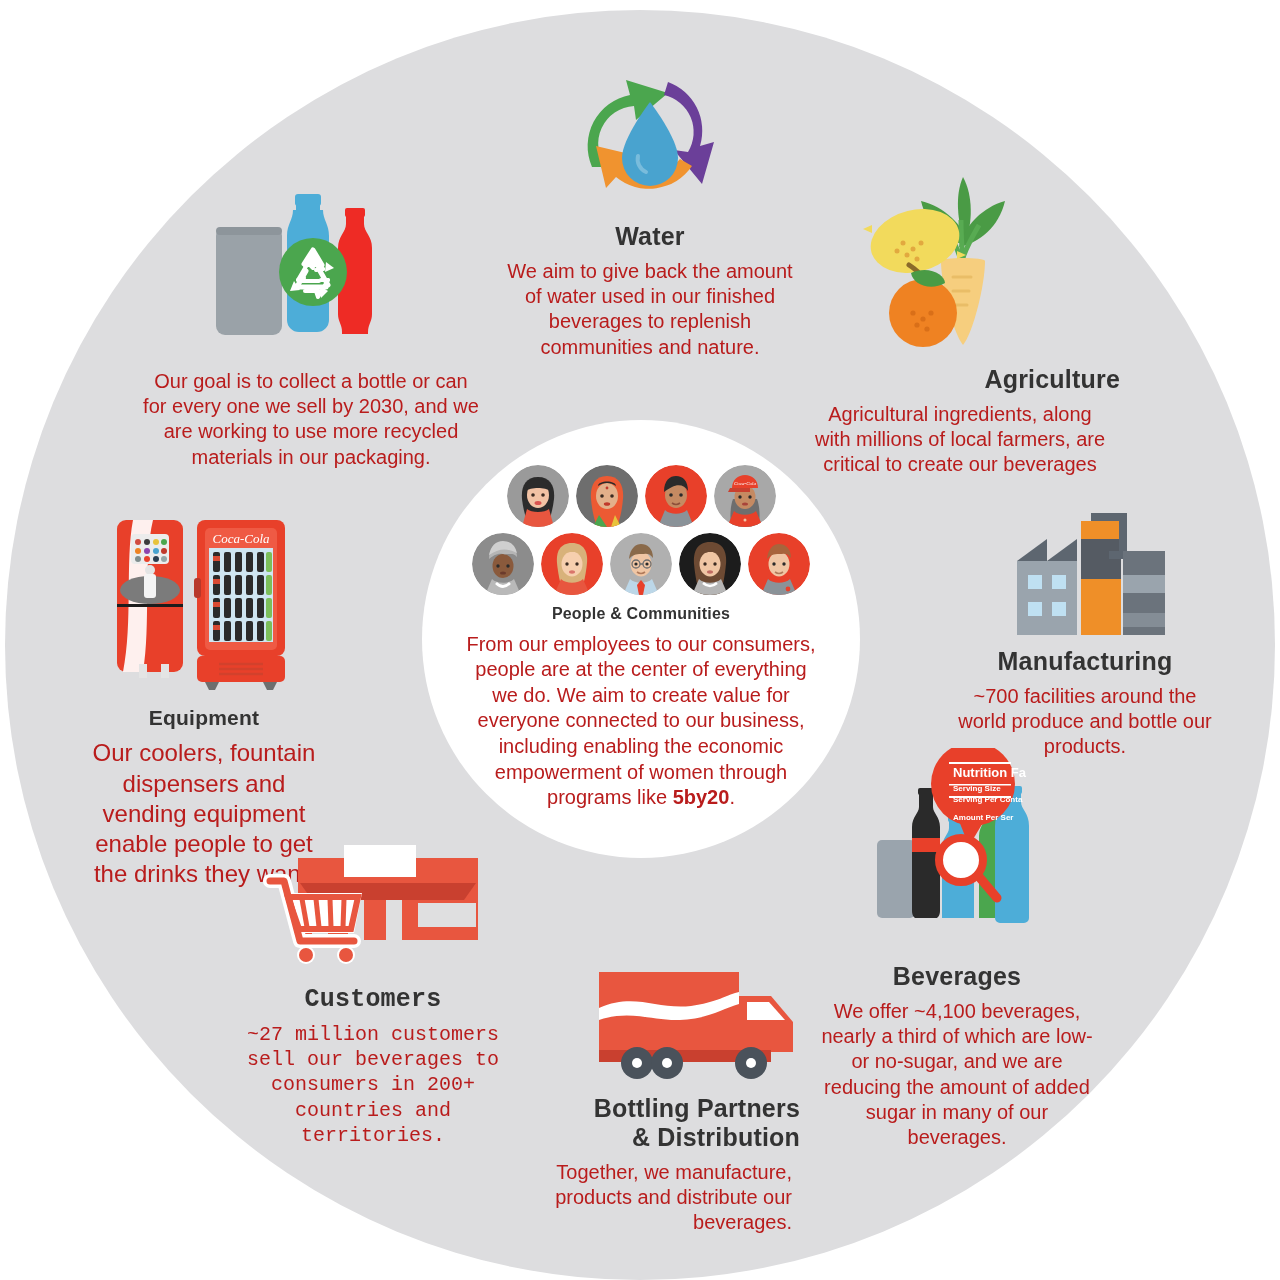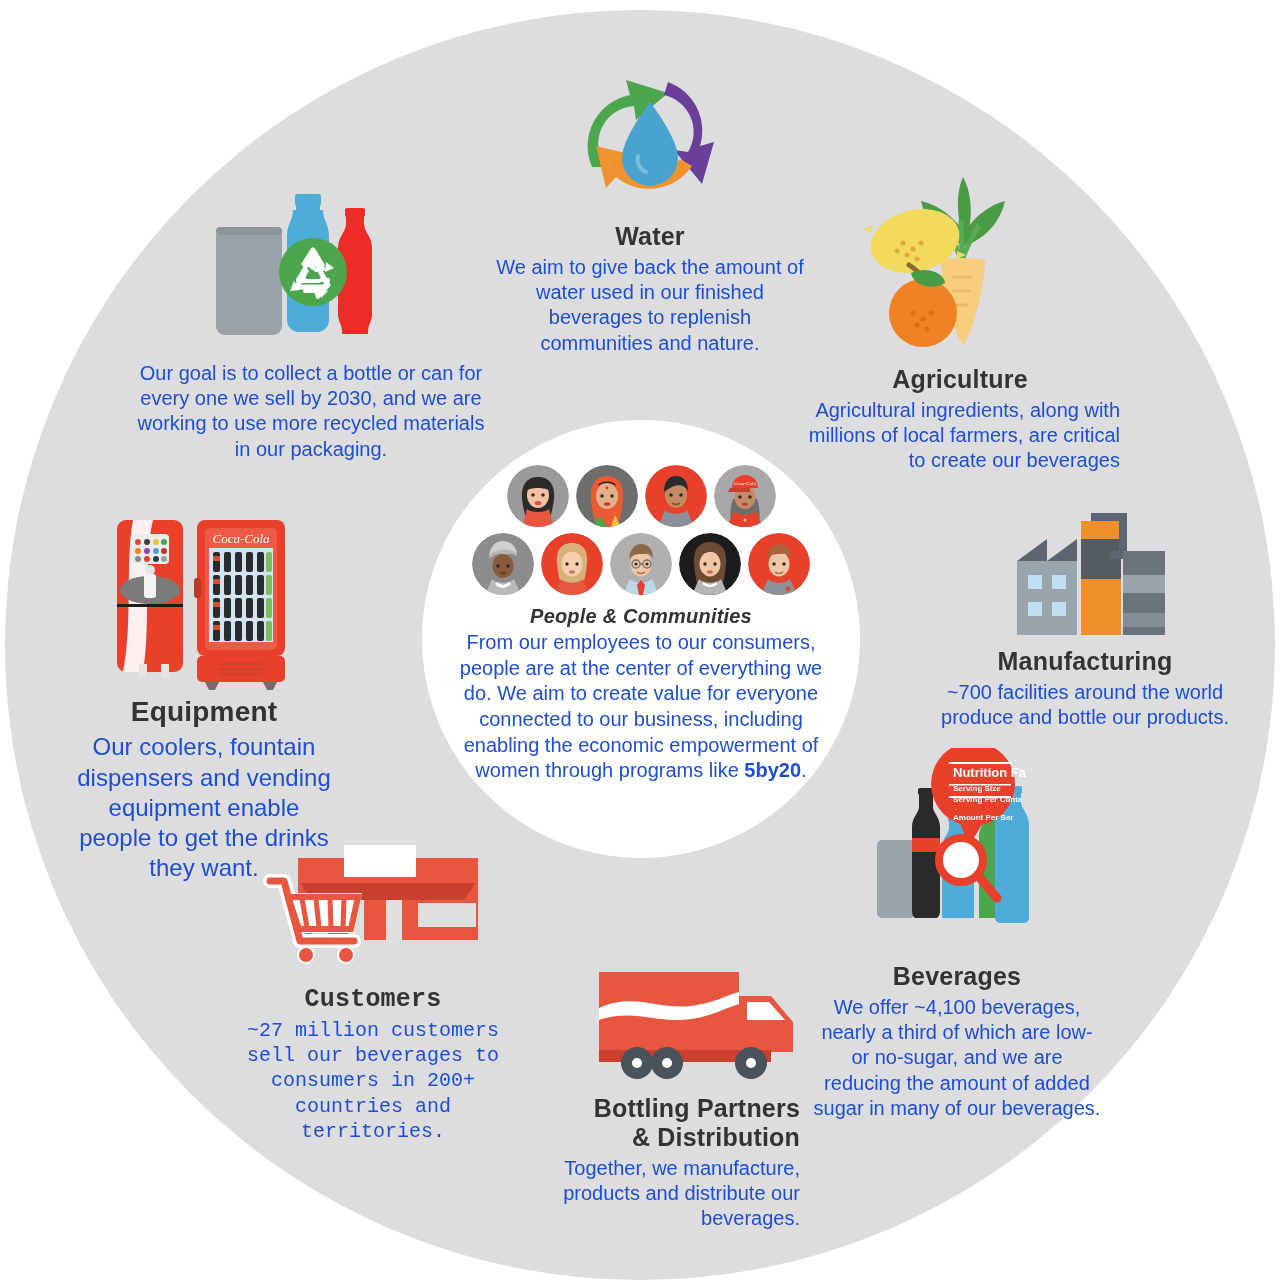--- a/index.html
+++ b/index.html
@@ -30,61 +30,61 @@
   .node{position:absolute;text-align:center;}
   .node .icon-wrap{position:relative;margin:0 auto;}
   .title{
     font-weight:bold;
     color:#333333;
     letter-spacing:.2px;
     line-height:1.16;
     margin:0 0 4px 0;
   }
   .body{
-    color:#1d4ed8;
+    color:#b91c1c;
     line-height:1.26;
-    margin:0;
+    margin:8px;
   }
 
   
   .n-water{left:490px;top:62px;width:320px;}
   .n-water .title{font-size:25px;margin-top:6px;}
   .n-water .body{font-size:20px;}
 
   .n-packaging{left:135px;top:172px;width:352px;}
   .n-packaging .title{font-size:25px;margin-top:8px;}
   .n-packaging .body{font-size:20px;}
 
   .n-agri{left:800px;top:165px;width:320px;}
-  .n-agri .title{font-size:25px;margin-top:6px;}
-  .n-agri .body{font-size:20px;text-align:right;}
+  .n-agri .title{font-size:25px;margin-top:6px;text-align:right;}
+  .n-agri .body{font-size:20px;}
 
   .n-equip{left:70px;top:512px;width:268px;}
-  .n-equip .title{font-size:28px;text-align:center;}
+  .n-equip .title{font-size:21px;margin-top:10px;text-align:center;}
   .n-equip .body{font-size:24px;}
 
   .n-manu{left:940px;top:505px;width:290px;}
   .n-manu .title{font-size:25px;margin-top:8px;}
   .n-manu .body{font-size:20px;}
 
   .n-bev{left:812px;top:748px;width:290px;}
   .n-bev .title{font-size:25px;margin-top:10px;}
   .n-bev .body{font-size:20px;}
 
   .n-cust{left:228px;top:845px;width:290px;font-family:Liberation Mono, monospace;}
   .n-cust .title{font-size:25px;margin-top:10px;}
   .n-cust .body{font-size:20px;}
 
   .n-bottling{left:500px;top:962px;width:300px;text-align:right;}
   .n-bottling .title{font-size:25px;margin-top:8px;}
   .n-bottling .body{font-size:20px;}
 
   
   .n-people{left:452px;top:465px;width:378px;}
-  .n-people .title{font-size:20px;margin:10px 0 2px 0;font-style:italic;}
+  .n-people .title{font-size:16px;margin:10px 0 2px 0;}
   .n-people .body{font-size:20px;line-height:1.28;}
   .n-people .body b{font-weight:bold;}
   .avatar-grid{width:100%;}
   .avatar-row{display:flex;justify-content:center;gap:7px;}
   .avatar-row.r2{margin-top:6px;}
   .avatar{width:62px;height:62px;border-radius:50%;overflow:hidden;}
 </style>
 </head>
 <body>
 

